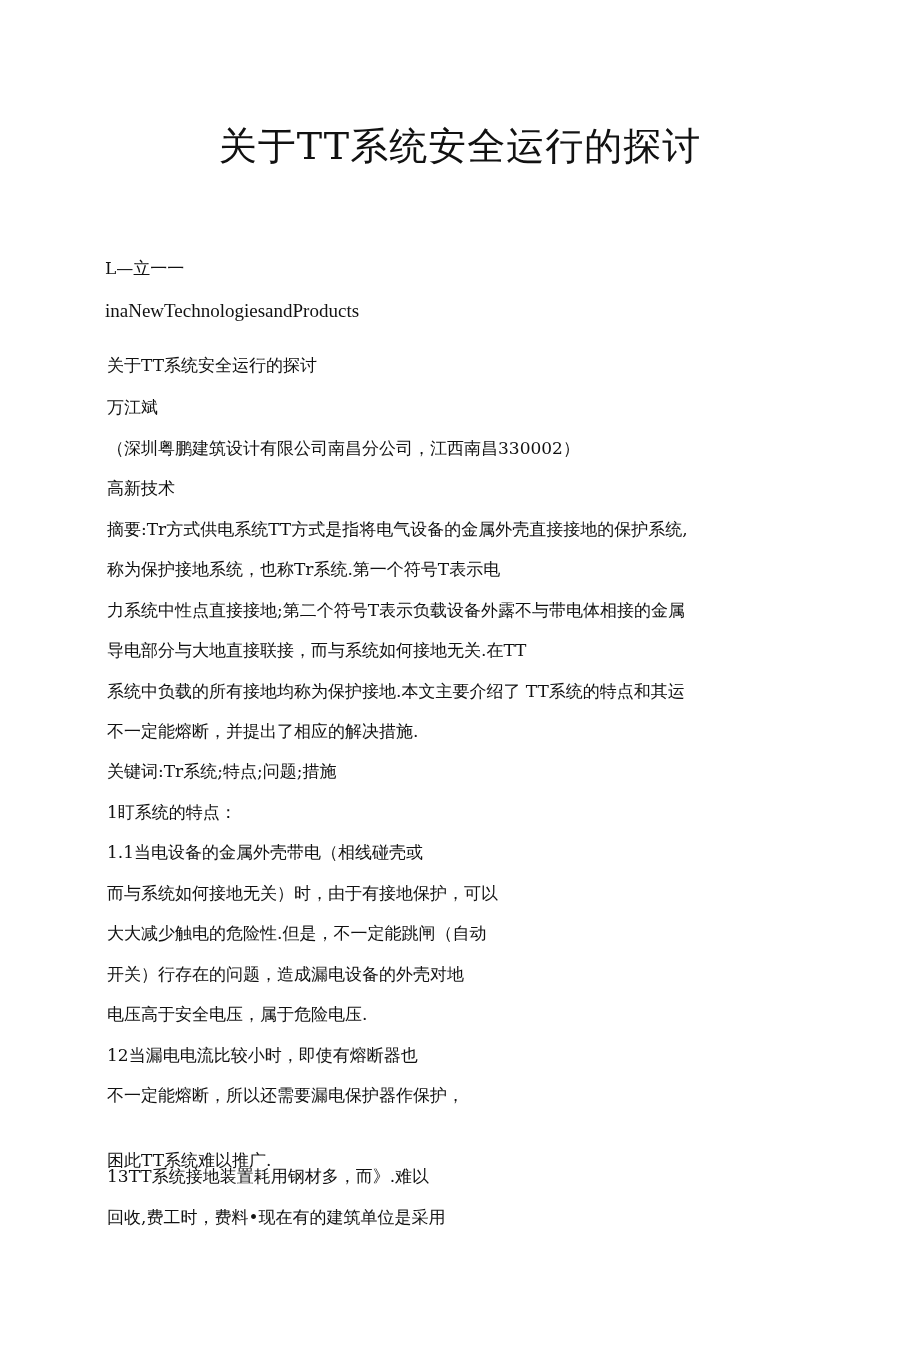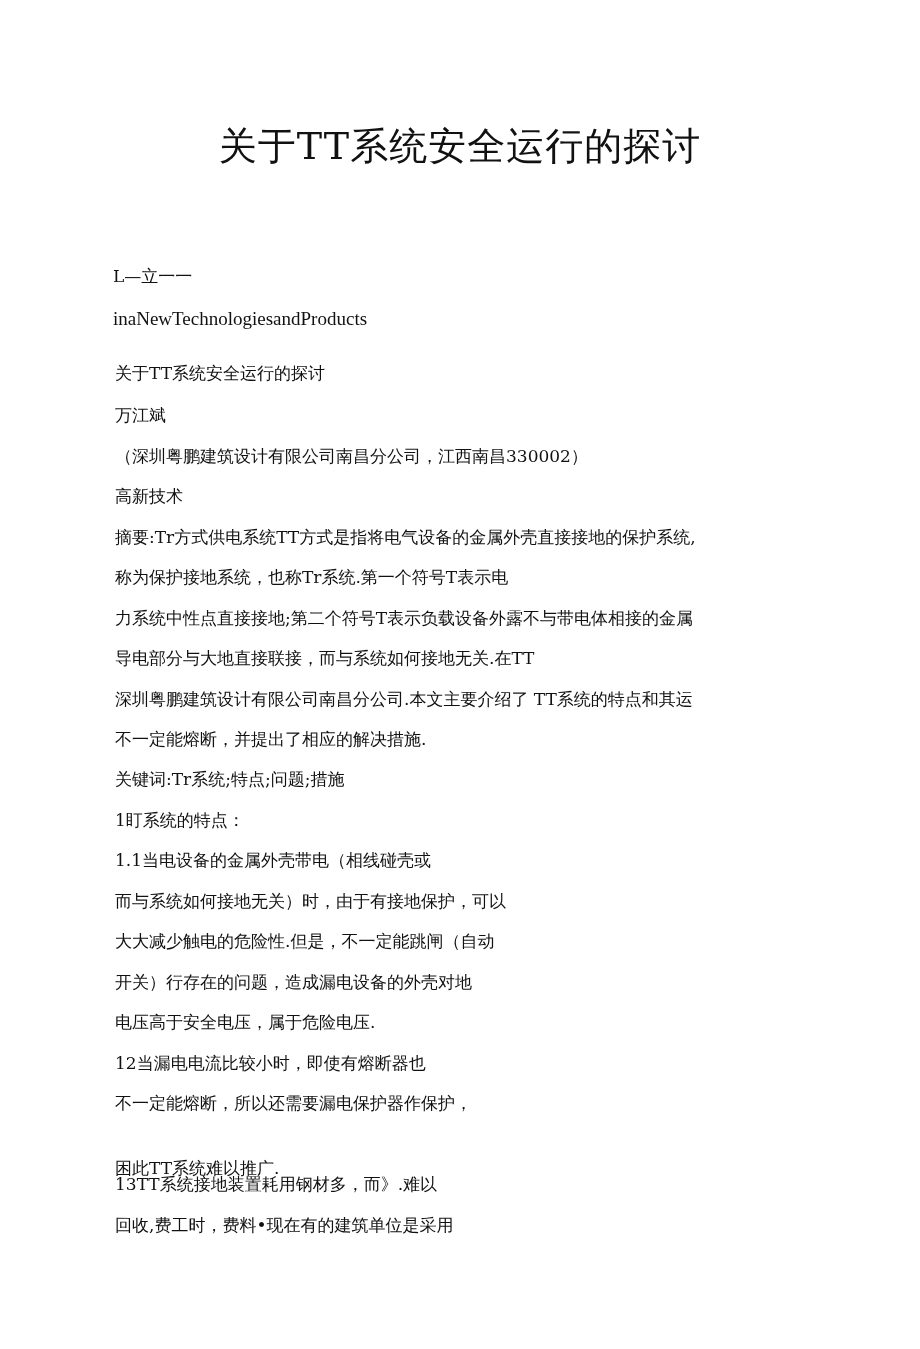--- a/index.html
+++ b/index.html
@@ -26,21 +26,21 @@
       letter-spacing: 1px;
       font-weight: normal;
       margin: 0;
     }
     .line {
       position: absolute;
       left: 103px;
       font-size: 17px;
       line-height: 24px;
       white-space: nowrap;
-      margin: 12px;
+      margin: 4px;
     }
     .line.en {
       font-family: "Liberation Serif", "DejaVu Serif", serif;
       font-size: 19px;
     }
     .line.l0 { left: 101px; }
   </style>
 </head>
 <body>
 
@@ -51,21 +51,21 @@
 
 <p class="line" style="top:349px;">关于TT系统安全运行的探讨</p>
 <p class="line" style="top:391px;">万江斌</p>
 <p class="line" style="top:432px;">（深圳粤鹏建筑设计有限公司南昌分公司，江西南昌330002）</p>
 <p class="line" style="top:472px;">高新技术</p>
 
 <p class="line" style="top:513px;">摘要:Tr方式供电系统TT方式是指将电气设备的金属外壳直接接地的保护系统,</p>
 <p class="line" style="top:553px;">称为保护接地系统，也称Tr系统.第一个符号T表示电</p>
 <p class="line" style="top:594px;">力系统中性点直接接地;第二个符号T表示负载设备外露不与带电体相接的金属</p>
 <p class="line" style="top:634px;">导电部分与大地直接联接，而与系统如何接地无关.在TT</p>
-<p class="line" style="top:675px;">深圳粤鹏建筑设计有限公司南昌分公司.本文主要介绍了 TT系统的特点和其运</p>
+<p class="line" style="top:675px;">系统中负载的所有接地均称为保护接地.本文主要介绍了 TT系统的特点和其运</p>
 <p class="line" style="top:715px;">不一定能熔断，并提出了相应的解决措施.</p>
 
 <p class="line" style="top:755px;">关键词:Tr系统;特点;问题;措施</p>
 <p class="line" style="top:796px;">1盯系统的特点：</p>
 
 <p class="line" style="top:836px;">1.1当电设备的金属外壳带电（相线碰壳或</p>
 <p class="line" style="top:877px;">而与系统如何接地无关）时，由于有接地保护，可以</p>
 <p class="line" style="top:917px;">大大减少触电的危险性.但是，不一定能跳闸（自动</p>
 <p class="line" style="top:958px;">开关）行存在的问题，造成漏电设备的外壳对地</p>
 <p class="line" style="top:998px;">电压高于安全电压，属于危险电压.</p>

